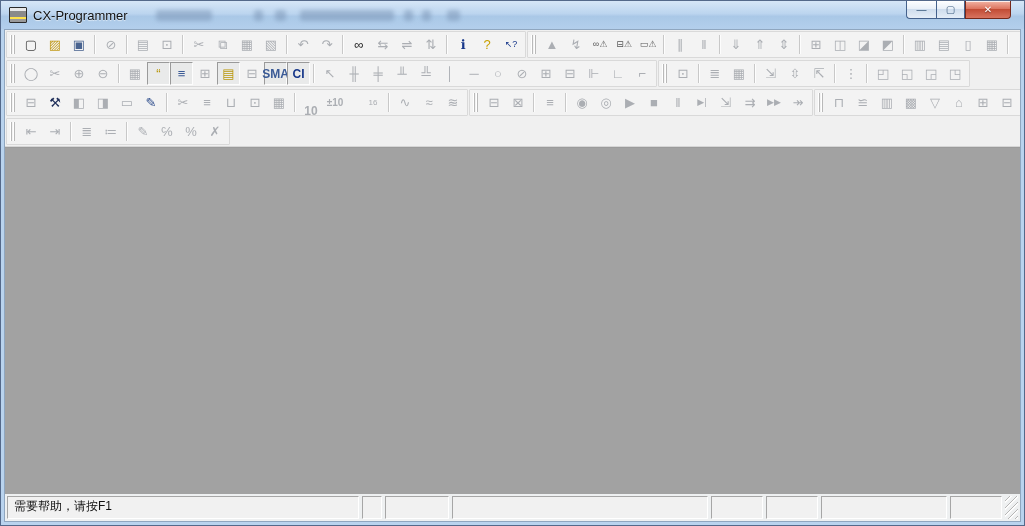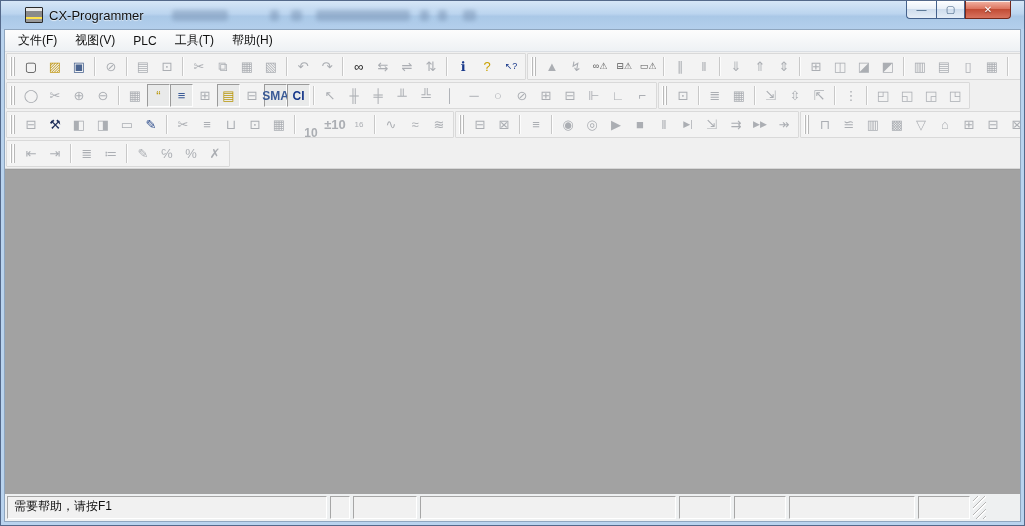--- a/index.html
+++ b/index.html
@@ -1,19 +1,19 @@
 <!DOCTYPE html>
 <html><head>
 <meta charset="utf-8">
 <style>
   html,body{margin:0;padding:0;}
   body{width:1025px;height:526px;font-family:"Liberation Sans","DejaVu Sans",sans-serif;overflow:hidden;}
   .window{width:1025px;height:526px;box-sizing:border-box;border:1px solid #54698a;background:#b9d3ee;display:flex;flex-direction:column;}
   
-  .titlebar{height:28px;flex:0 0 28px;display:flex;align-items:center;padding:0 24px;position:relative;
+  .titlebar{height:28px;flex:0 0 28px;display:flex;align-items:center;padding:0 8px;position:relative;
     background:linear-gradient(#d6e6f7,#bcd5ef 45%,#aac8e7 55%,#b3cfec);}
   .appicon{width:16px;height:14px;margin-right:6px;border:1px solid #2a2a2a;background:linear-gradient(#e8e8e8 20%,#8a8a8a 20% 62%,#ffe24a 62% 82%,#9a9a9a 82%);border-radius:1px;flex:0 0 auto;}
   .title{font-size:13px;color:#111;text-shadow:0 1px 1px rgba(255,255,255,.7);white-space:nowrap;}
   .blob{height:11px;border-radius:3px;background:#7e98b8;opacity:.55;filter:blur(2px);flex:0 0 auto;}
   .wbtns{position:absolute;top:0;right:13px;display:flex;}
   .wb{height:18px;box-sizing:border-box;border:1px solid #44618c;border-top:none;display:flex;align-items:center;justify-content:center;
     font-size:10px;line-height:1;color:#3a5a7c;background:linear-gradient(#fdfeff,#e9f0f8 45%,#cfdded 50%,#e4edf7);box-shadow:inset 0 1px 0 rgba(255,255,255,.8);}
   .wb.min{width:30px;border-radius:0 0 0 4px;border-right:none;}
   .wb.max{width:29px;}
   .wb.close{width:46px;border-radius:0 0 4px 0;border-color:#76281a;color:#fff;font-weight:bold;
@@ -30,21 +30,21 @@
     background:linear-gradient(90deg,#ffffff 0 1px,#b9b9b9 1px 2px,transparent 2px 3px,#ffffff 3px 4px,#b9b9b9 4px 5px,transparent 5px);}
   .tbtn{width:24px;height:24px;box-sizing:border-box;display:flex;align-items:center;justify-content:center;font-size:13px;line-height:1;color:#3f4650;flex:0 0 auto;cursor:default;}
   .tbtn.dis{color:#abaeb3;}
   .tbtn.tog{border:1px solid;border-color:#9a9a9a #fdfdfd #fdfdfd #9a9a9a;background:#e9eaea;width:23px;height:23px;}
   .tsep{width:0;height:19px;border-left:1px solid #c8c8c8;border-right:1px solid #fdfdfd;margin:0 3px;flex:0 0 auto;}
   
   .workspace{flex:1;background:#a2a2a2;border-top:1px solid #9b9b9b;min-height:0;}
   
   .statusbar{flex:0 0 23px;display:flex;align-items:stretch;background:#eef0f1;padding:2px 2px 2px 2px;gap:3px;font-size:12px;color:#111;}
   .sp{box-sizing:border-box;border:1px solid;border-color:#a6a6a6 #ffffff #ffffff #a6a6a6;background:#f1f1f1;flex:0 0 auto;}
-  .sp.text{width:320px;padding:1px 6px;white-space:nowrap;overflow:hidden;}
+  .sp.text{width:352px;padding:1px 6px;white-space:nowrap;overflow:hidden;}
   .rgrip{width:13px;flex:0 0 auto;background:
     repeating-linear-gradient(135deg,transparent 0 3px,#b5b5b5 3px 4px,#fdfdfd 4px 5px);}
 </style>
 </head>
 <body>
 
 <div class="window">
   <div class="titlebar">
     <div class="appicon"></div>
     <span class="title">CX-Programmer</span>
@@ -56,27 +56,20 @@
     <div class="blob" style="width:9px;margin-left:9px"></div>
     <div class="blob" style="width:13px;margin-left:16px"></div>
     <div class="wbtns">
       <div class="wb min">—</div>
       <div class="wb max">▢</div>
       <div class="wb close">✕</div>
     </div>
   </div>
 
   <div class="client">
-    <div class="menubar">
-      <span class="mitem">文件(F)</span>
-      <span class="mitem">视图(V)</span>
-      <span class="mitem">PLC</span>
-      <span class="mitem">工具(T)</span>
-      <span class="mitem">帮助(H)</span>
-    </div>
 
     <div id="tbarea">
         <div class="tbar">
           <div class="tgroup">
             <div class="tgrip"></div>
             <div class="tbtn" style="color: rgb(68, 68, 68);">▢</div>
             <div class="tbtn" style="color: rgb(194, 154, 26);">▨</div>
             <div class="tbtn" style="color: rgb(74, 100, 144);">▣</div>
             <div class="tsep"></div>
             <div class="tbtn dis">⊘</div>
@@ -190,22 +183,22 @@
             <div class="tbtn dis">▭</div>
             <div class="tbtn" style="color: rgb(42, 74, 138);">✎</div>
             <div class="tsep"></div>
             <div class="tbtn dis">✂</div>
             <div class="tbtn dis">≡</div>
             <div class="tbtn dis">⊔</div>
             <div class="tbtn dis">⊡</div>
             <div class="tbtn dis">▦</div>
             <div class="tsep"></div>
             <div class="tbtn dis" style="font-size: 12px; font-weight: bold; margin-top: 16px;">10</div>
-            <div class="tbtn dis" style="font-size: 13px; font-weight: bold;">±10</div>
-            <div class="tbtn dis" style="font-size: 8px; font-weight: normal;">16</div>
+            <div class="tbtn dis" style="font-size: 10px; font-weight: bold;">±10</div>
+            <div class="tbtn dis" style="font-size: 8px; font-weight: normal; margin-left: 14px;">16</div>
             <div class="tsep"></div>
             <div class="tbtn dis">∿</div>
             <div class="tbtn dis">≈</div>
             <div class="tbtn dis">≋</div>
           </div>
           <div class="tgroup">
             <div class="tgrip"></div>
             <div class="tbtn dis">⊟</div>
             <div class="tbtn dis">⊠</div>
             <div class="tsep"></div>

